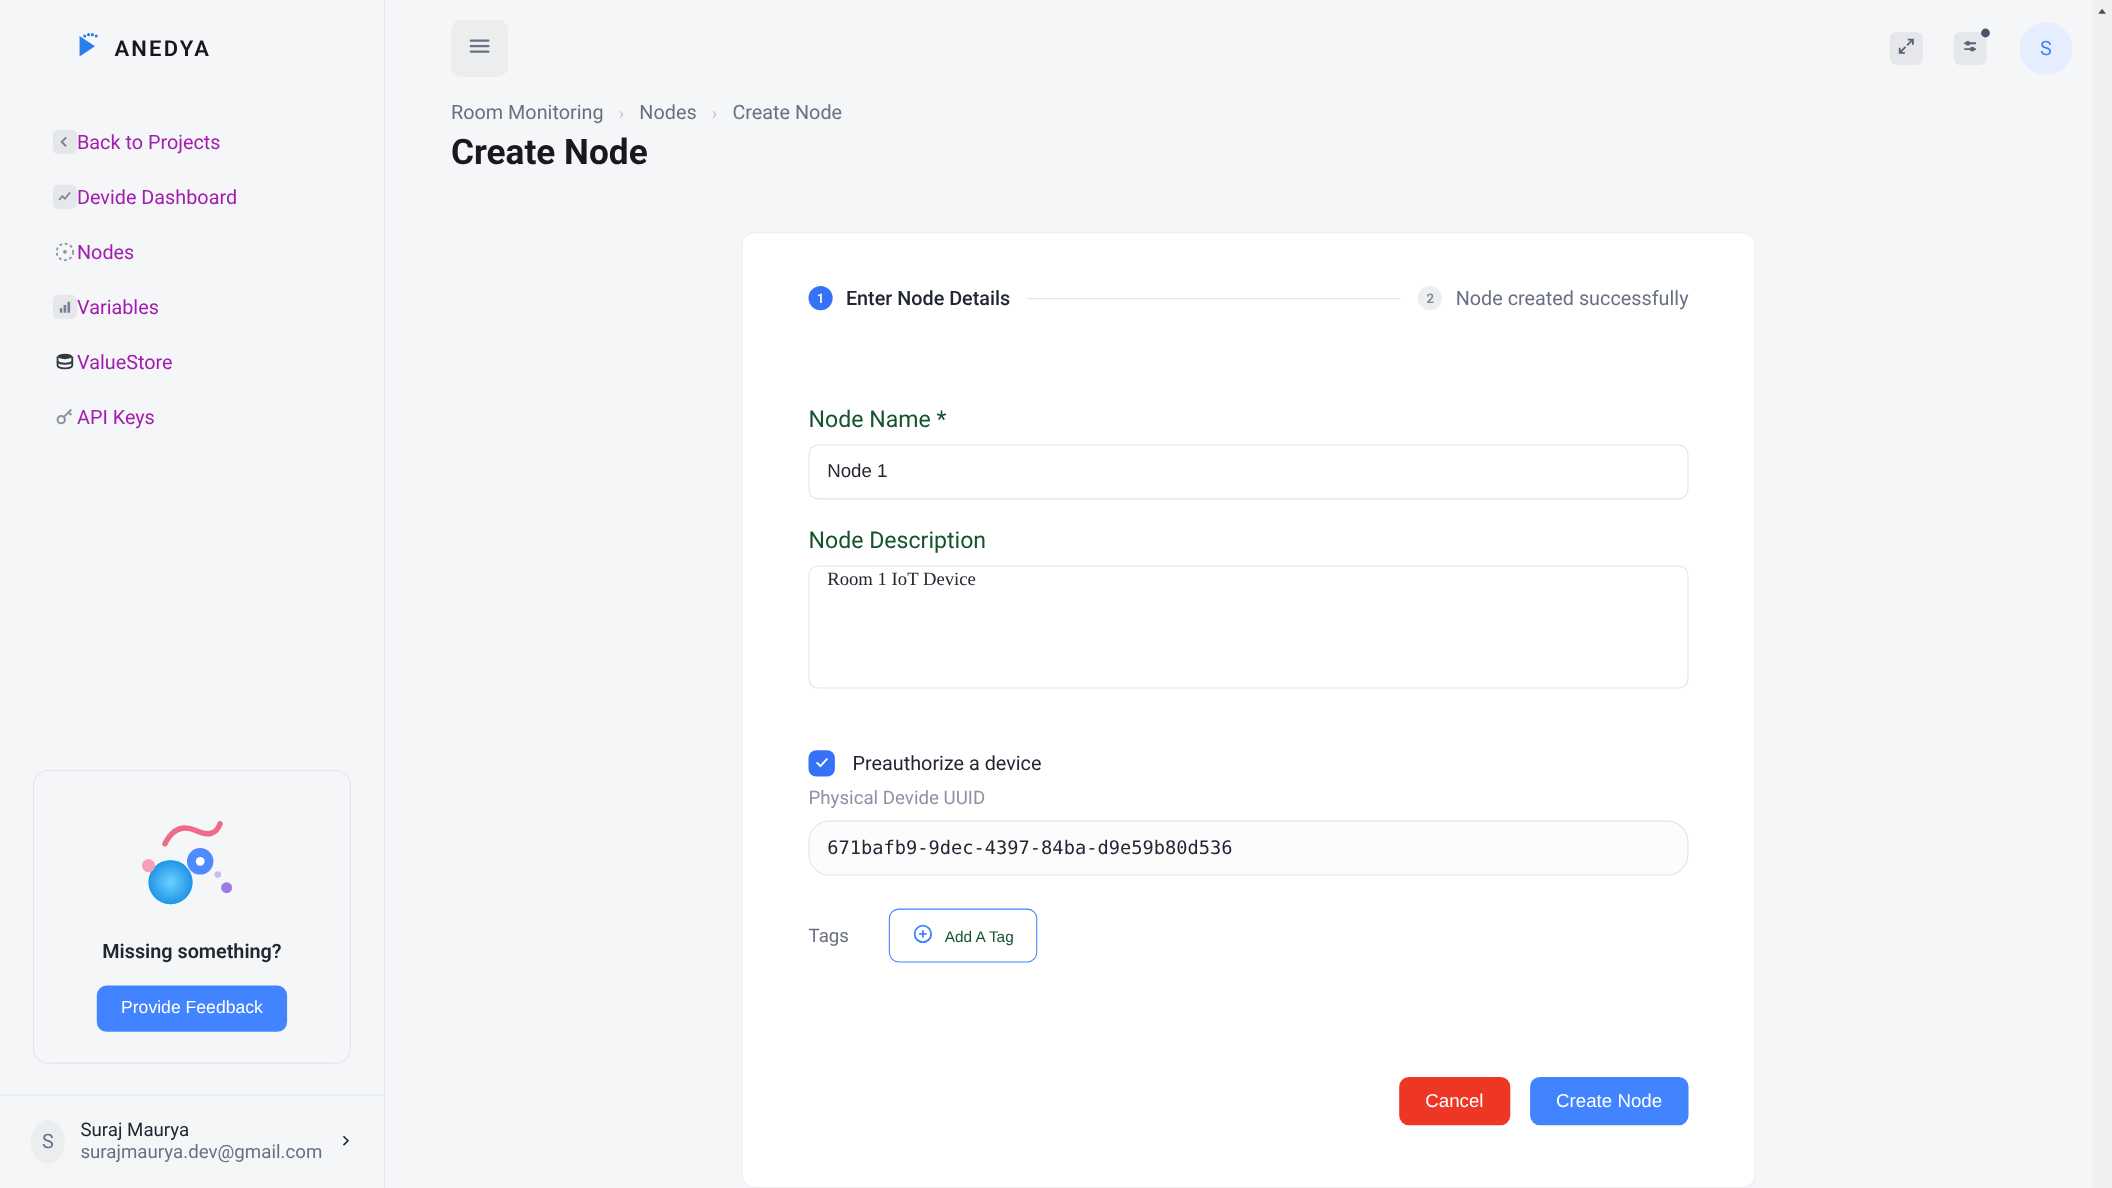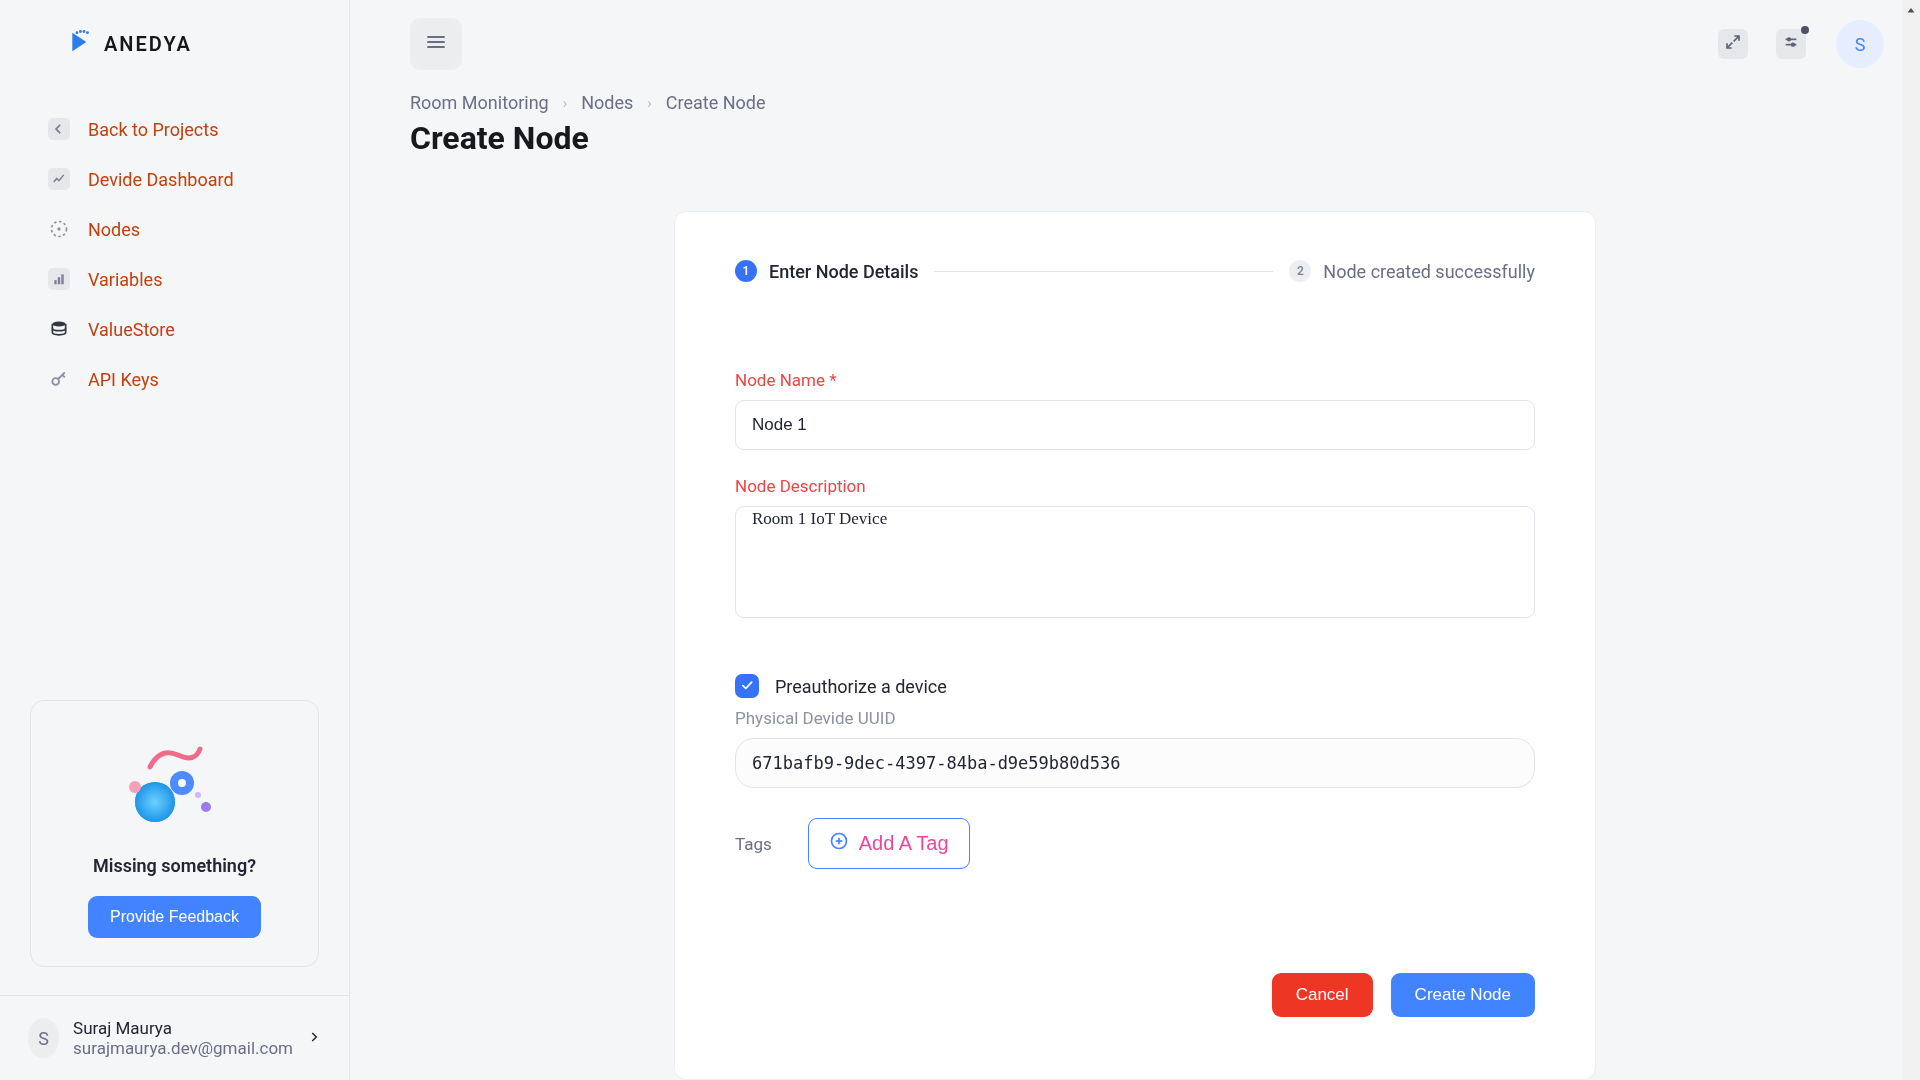--- a/index.html
+++ b/index.html
@@ -38,23 +38,22 @@
   font-weight: 600;
   color: #17181c;
 }
 .nav {
   padding: 14px 20px 0 38px;
   flex: 0 0 auto;
 }
 .nav-item {
   display: flex;
   align-items: center;
-  gap: 18px;
   padding: 14px 10px;
-  color: #c2410c;
+  color: #a21caf;
   font-size: 18px;
   border-radius: 8px;
   cursor: pointer;
 }
 .nav-icon {
   width: 22px;
   height: 22px;
   display: flex;
   align-items: center;
   justify-content: center;
@@ -240,22 +239,22 @@
 .step-label { font-size: 18px; color: #222633; font-weight: 500; }
 .step-label.inactive { color: #6a6f84; font-weight: 400; }
 .step-line {
   flex: 1;
   height: 1px;
   background: #e2e4e9;
   margin: 0 16px;
 }
 .field { margin-bottom: 26px; }
 .field-label {
-  font-size: 17px;
-  color: #ef4444;
+  font-size: 21px;
+  color: #14532d;
   margin-bottom: 10px;
   display: block;
 }
 .txt-input {
   width: 100%;
   border: 1px solid #e2e4e9;
   border-radius: 9px;
   padding: 14px 16px;
   font-size: 17px;
   color: #222633;
@@ -315,25 +314,25 @@
   align-items: center;
   gap: 36px;
   margin-top: 30px;
 }
 .tags-label { font-size: 17px; color: #6a6f84; }
 .add-tag-btn {
   display: flex;
   align-items: center;
   gap: 10px;
   border: 1px solid #4284ff;
-  color: #ec4899;
+  color: #14532d;
   background: #fff;
   border-radius: 9px;
   padding: 12px 20px;
-  font-size: 20px;
+  font-size: 14px;
   cursor: pointer;
 }
 .actions {
   display: flex;
   justify-content: flex-end;
   gap: 18px;
   margin-top: 104px;
 }
 .btn-cancel {
   background: #ed3623;

